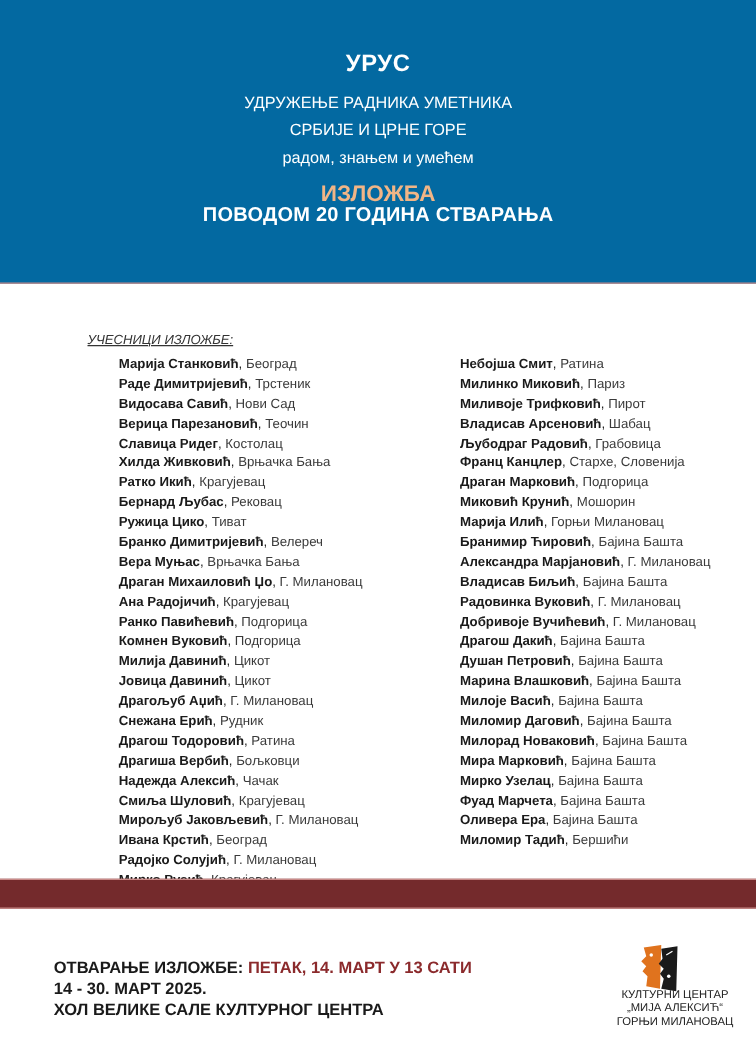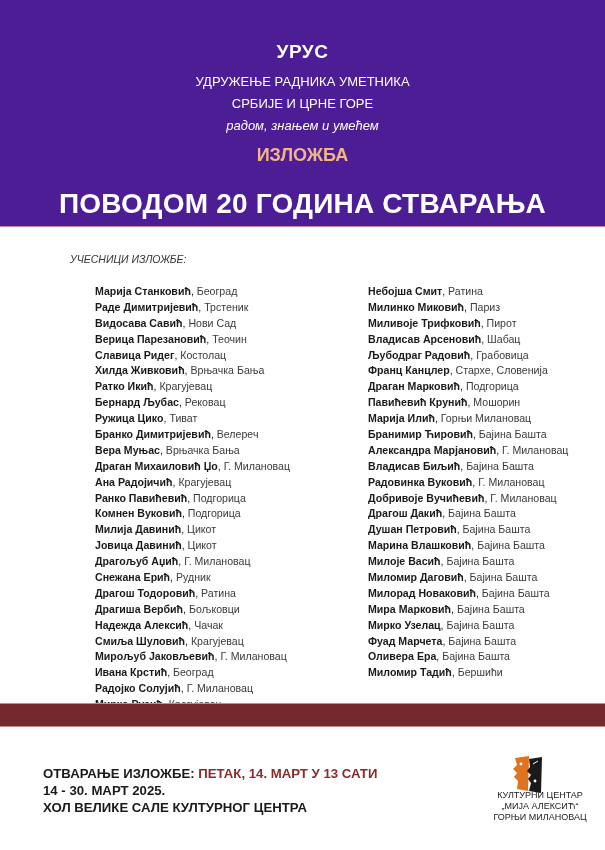--- a/index.html
+++ b/index.html
@@ -2,33 +2,33 @@
 <html><head>
   <meta charset="utf-8">
   <style>
     html, body { margin: 0; padding: 0; }
     body {
       width: 605px; height: 850px; background: #ffffff; position: relative; overflow: hidden;
       font-family: "Liberation Sans", "DejaVu Sans", sans-serif;
     }
     .header {
       position: absolute; left: 0; top: 0; width: 605px; height: 226px;
-      background: #4c1d95; color: #ffffff; text-align: center;
+      background: #0369a1; color: #ffffff; text-align: center;
       border-bottom: 1px solid #c98a88;
     }
     .h-org { position: absolute; top: 41px; left: 0; right: 0; font-size: 19px; font-weight: bold; letter-spacing: 0.5px; }
     .h-line { position: absolute; left: 0; right: 0; font-size: 13px; font-weight: normal; }
     .h-l1 { top: 74px; }
     .h-l2 { top: 96px; }
-    .h-motto { position: absolute; top: 118px; left: 0; right: 0; font-size: 13px; font-style: italic; }
+    .h-motto { position: absolute; top: 118px; left: 0; right: 0; font-size: 13px; }
     .h-expo { position: absolute; top: 145px; left: 0; right: 0; font-size: 18px; font-weight: bold; color: #f1b586; }
-    .h-title { position: absolute; top: 188px; left: 0; right: 0; font-size: 28px; font-weight: bold; letter-spacing: 0.2px; }
+    .h-title { position: absolute; top: 164px; left: 0; right: 0; font-size: 16px; font-weight: bold; letter-spacing: 0.2px; }
 
     .participants-label {
-      position: absolute; top: 253px; left: 70px; font-size: 10.5px; font-style: italic; color: #333;
+      position: absolute; top: 266px; left: 70px; font-size: 10.5px; font-style: italic; color: #333; text-decoration: underline;
     }
     .col { position: absolute; top: 284px; }
     .col-left { left: 70px; }
     .col-right { left: 343px; }
     .col .row { height: 15.9px; font-size: 10.6px; white-space: nowrap; color: #1e1e1e; line-height: 15.9px; padding-left: 25px; }
     .col .row .name { font-weight: bold; color: #1a1a1a; }
     .col .row .city { color: #3a3a3a; }
 
     .bottom-bar {
       position: absolute; left: 0; top: 703px; width: 605px; height: 22px;
@@ -85,21 +85,21 @@
     <div class="row"><span class="name">Мирко Русић</span><span>, </span><span class="city">Крагујевац</span></div>
   </div>
 <div class="col col-right" id="col-right">
     <div class="row"><span class="name">Небојша Смит</span><span>, </span><span class="city">Ратина</span></div>
     <div class="row"><span class="name">Милинко Миковић</span><span>, </span><span class="city">Париз</span></div>
     <div class="row"><span class="name">Миливоје Трифковић</span><span>, </span><span class="city">Пирот</span></div>
     <div class="row"><span class="name">Владисав Арсеновић</span><span>, </span><span class="city">Шабац</span></div>
     <div class="row"><span class="name">Љубодраг Радовић</span><span>, </span><span class="city">Грабовица</span></div>
     <div class="row"><span class="name">Франц Канцлер</span><span>, </span><span class="city">Стархе, Словенија</span></div>
     <div class="row"><span class="name">Драган Марковић</span><span>, </span><span class="city">Подгорица</span></div>
-    <div class="row"><span class="name">Павићевић Крунић</span><span>, </span><span class="city">Мошорин</span></div>
+    <div class="row"><span class="name">Миковић Крунић</span><span>, </span><span class="city">Мошорин</span></div>
     <div class="row"><span class="name">Марија Илић</span><span>, </span><span class="city">Горњи Милановац</span></div>
     <div class="row"><span class="name">Бранимир Ћировић</span><span>, </span><span class="city">Бајина Башта</span></div>
     <div class="row"><span class="name">Александра Марјановић</span><span>, </span><span class="city">Г. Милановац</span></div>
     <div class="row"><span class="name">Владисав Биљић</span><span>, </span><span class="city">Бајина Башта</span></div>
     <div class="row"><span class="name">Радовинка Вуковић</span><span>, </span><span class="city">Г. Милановац</span></div>
     <div class="row"><span class="name">Добривоје Вучићевић</span><span>, </span><span class="city">Г. Милановац</span></div>
     <div class="row"><span class="name">Драгош Дакић</span><span>, </span><span class="city">Бајина Башта</span></div>
     <div class="row"><span class="name">Душан Петровић</span><span>, </span><span class="city">Бајина Башта</span></div>
     <div class="row"><span class="name">Марина Влашковић</span><span>, </span><span class="city">Бајина Башта</span></div>
     <div class="row"><span class="name">Милоје Васић</span><span>, </span><span class="city">Бајина Башта</span></div>

